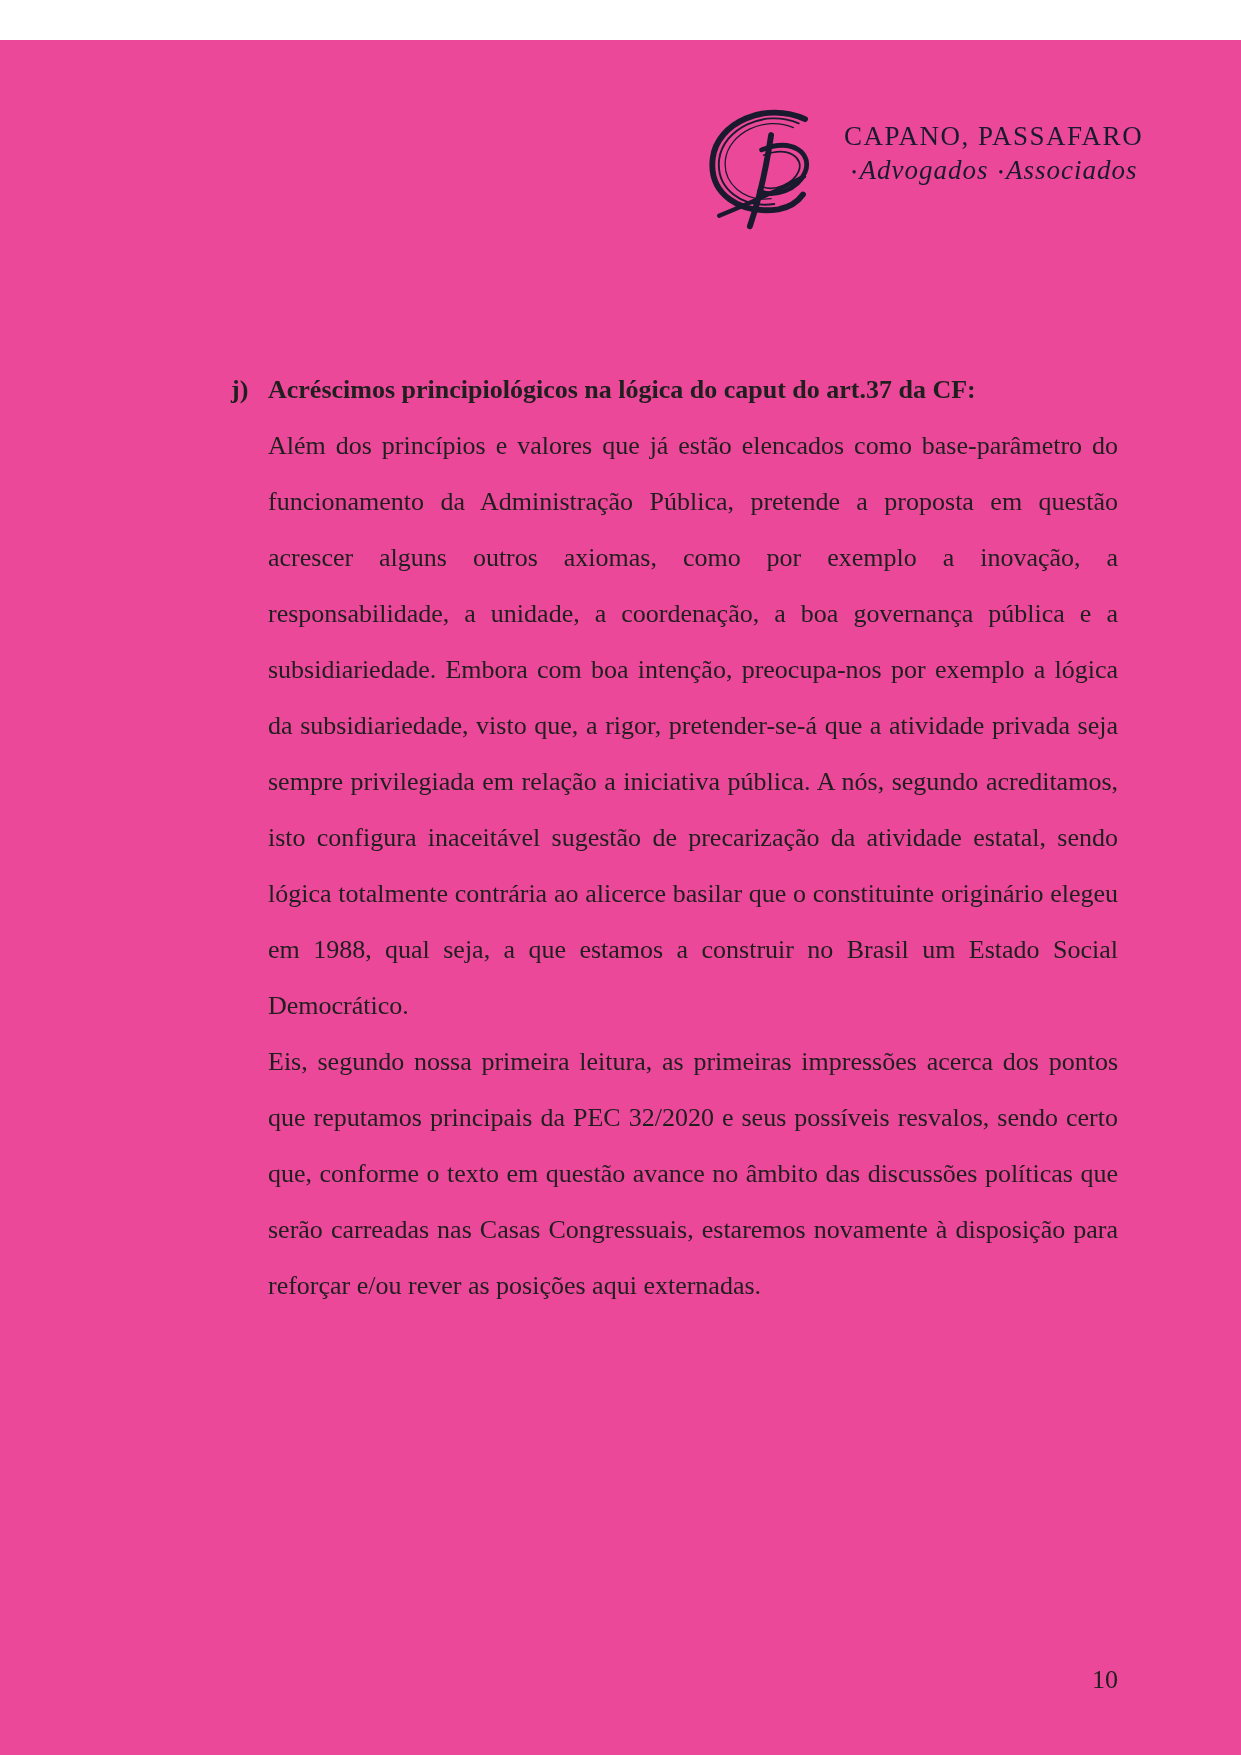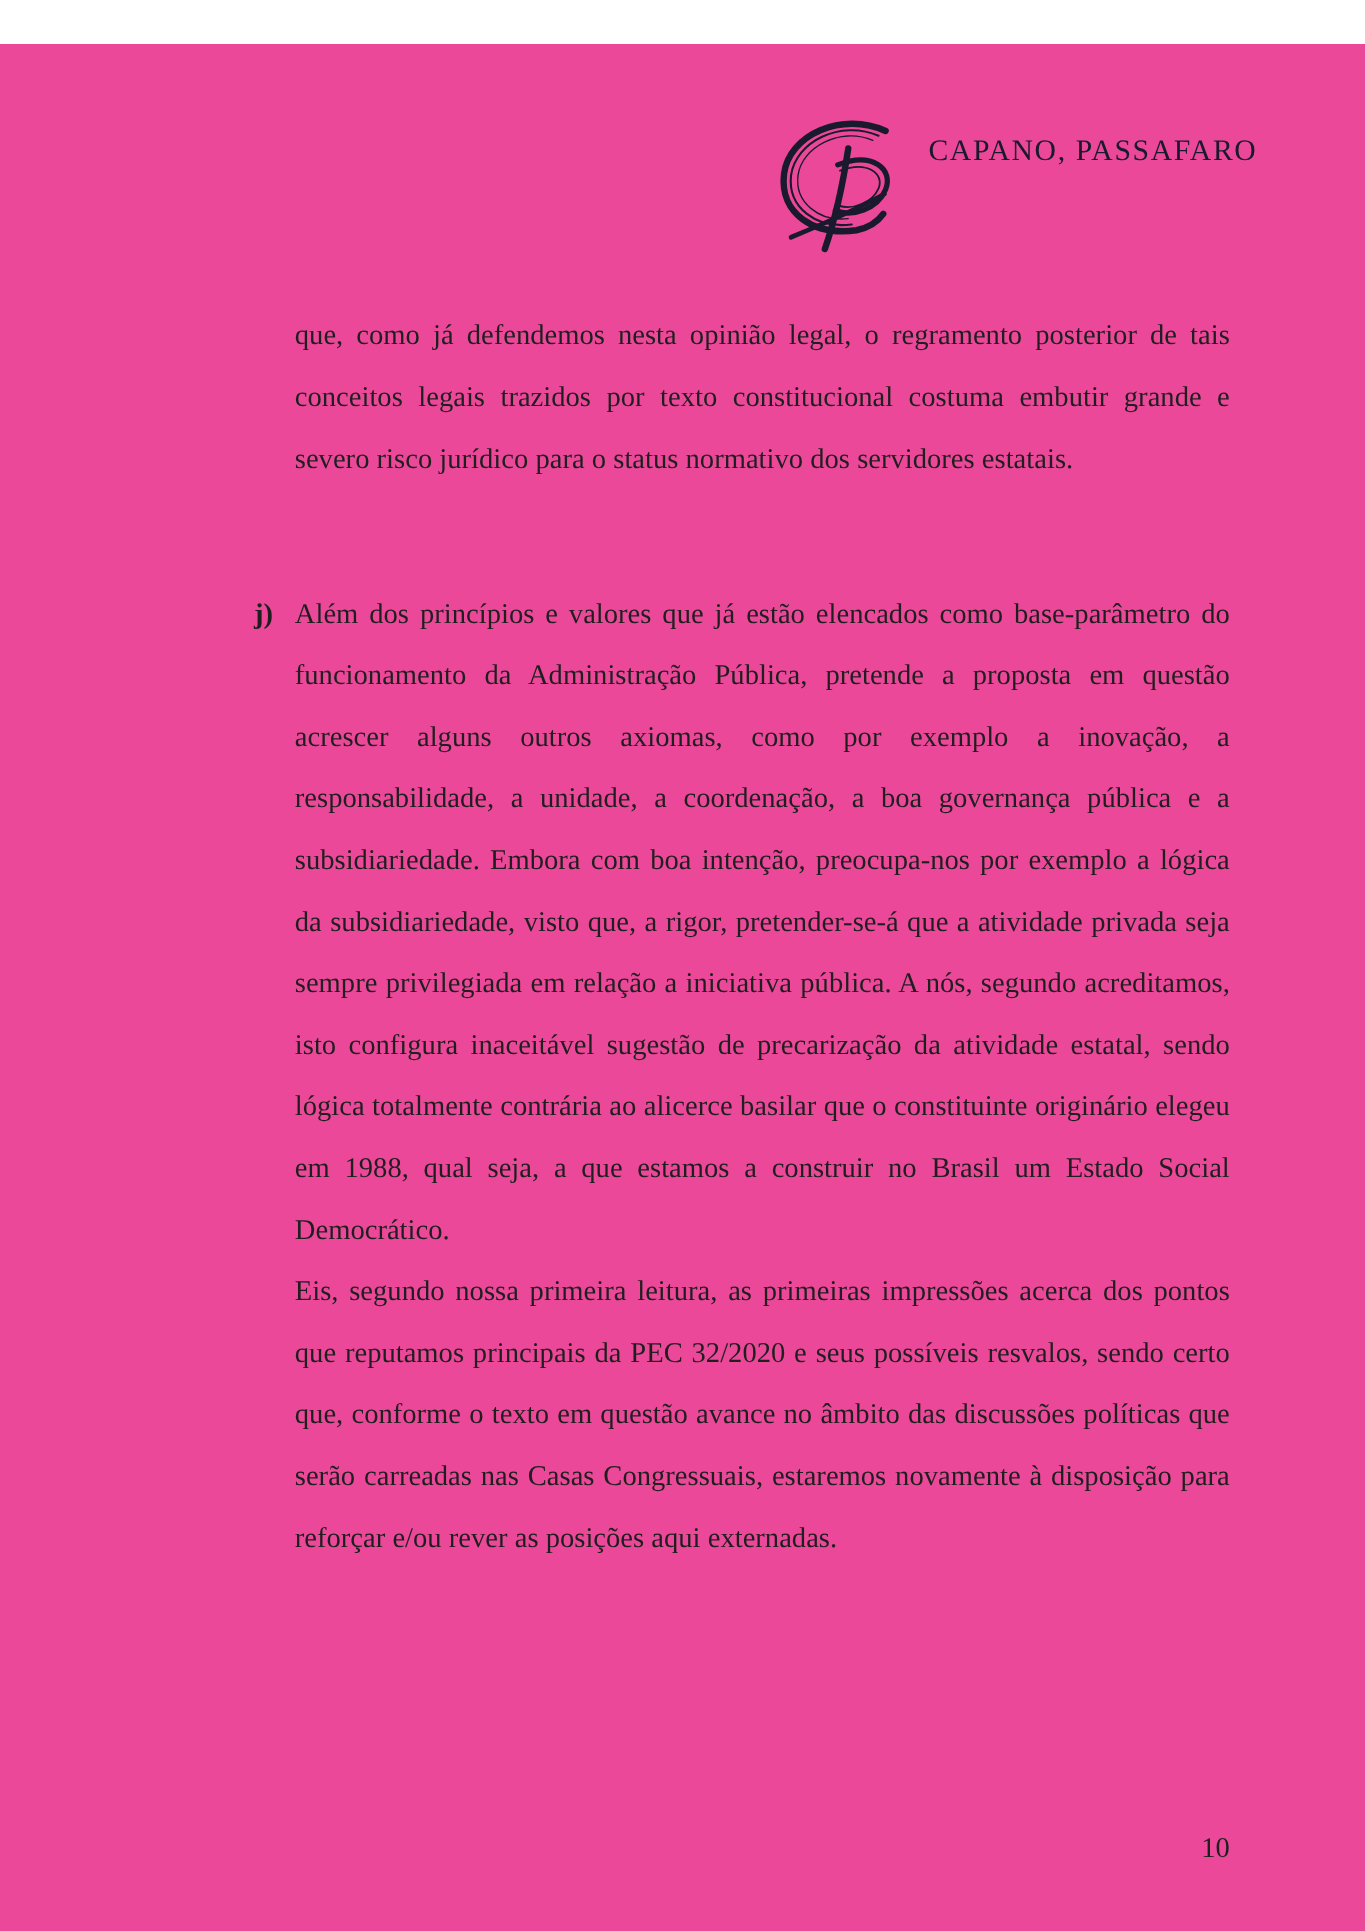--- a/index.html
+++ b/index.html
@@ -112,28 +112,32 @@
 
       <path d="M 58,42 C 88,30 106,46 99,63 C 92,80 70,87 56,81" stroke-width="4.5"></path>
       <path d="M 60,47 C 84,38 98,50 93,62 C 88,74 71,81 59,77" stroke-width="1.6"></path>
 
       <path d="M 67,28 C 63,55 57,85 47,114" stroke-width="5.5"></path>
 
       <path d="M 18,104 C 45,93 76,79 98,67" stroke-width="4"></path>
     </svg>
     <div class="logo-text">
       <div class="logo-name">CAPANO, PASSAFARO</div>
+      <div class="logo-tagline">
+        <span class="dot">•</span><span>Advogados</span>
+        <span class="dot">•</span><span>Associados</span>
+      </div>
     </div>
   </div>
 
   <div class="content">
-    <p class="para-1">que, como já defendemos nesta opinião legal, o regramento posterior de tais conceitos legais trazidos por texto constitucional costuma embutir grande e severo risco jurídico para o status normativo dos servidores estatais.</p>
 
     <div class="doc-heading">
       <span class="marker">j)</span>
+      <span>Acréscimos principiológicos na lógica do caput do art.37 da CF:</span>
     </div>
 
     <p class="para-2">Além dos princípios e valores que já estão elencados como base-parâmetro do funcionamento da Administração Pública, pretende a proposta em questão acrescer alguns outros axiomas, como por exemplo a inovação, a responsabilidade, a unidade, a coordenação, a boa governança pública e a subsidiariedade. Embora com boa intenção, preocupa-nos por exemplo a lógica da subsidiariedade, visto que, a rigor, pretender-se-á que a atividade privada seja sempre privilegiada em relação a iniciativa pública. A nós, segundo acreditamos, isto configura inaceitável sugestão de precarização da atividade estatal, sendo lógica totalmente contrária ao alicerce basilar que o constituinte originário elegeu em 1988, qual seja, a que estamos a construir no Brasil um Estado Social Democrático.</p>
 
     <p class="para-3">Eis, segundo nossa primeira leitura, as primeiras impressões acerca dos pontos que reputamos principais da PEC 32/2020 e seus possíveis resvalos, sendo certo que, conforme o texto em questão avance no âmbito das discussões políticas que serão carreadas nas Casas Congressuais, estaremos novamente à disposição para reforçar e/ou rever as posições aqui externadas.</p>
   </div>
 
   <div class="page-number">10</div>
 
 </div>

